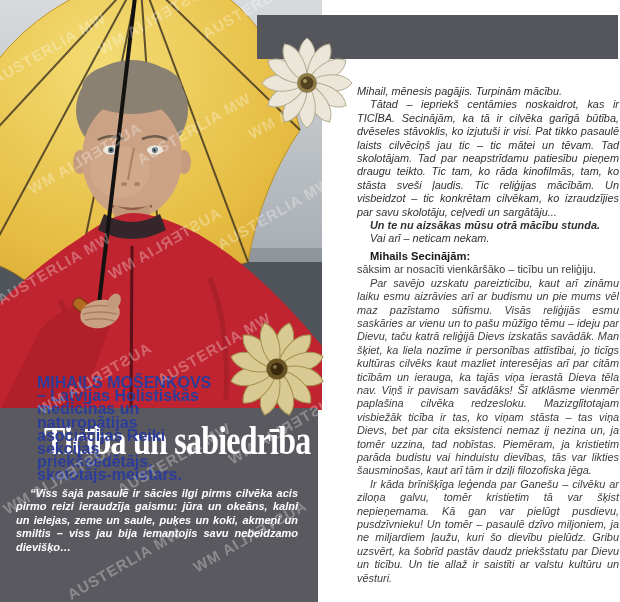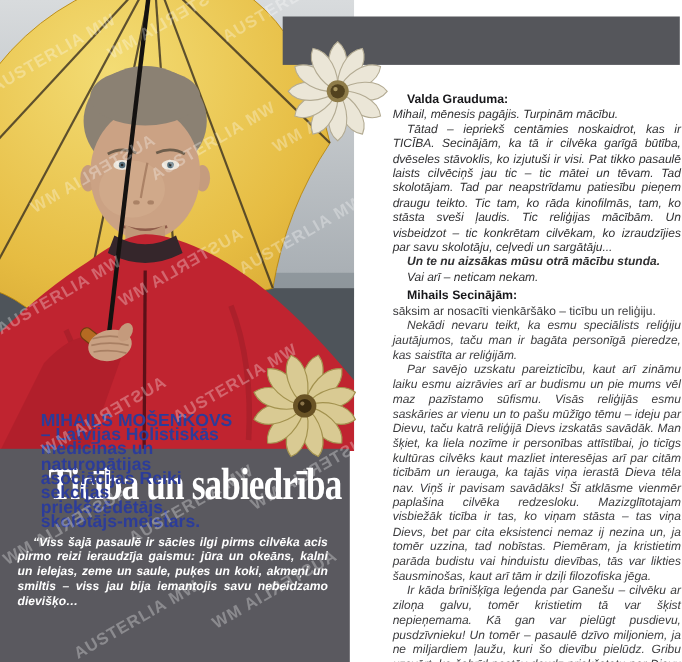--- a/index.html
+++ b/index.html
@@ -190,25 +190,23 @@
       <use href="#pt2" transform="rotate(285 50 50)"></use>
         <use href="#pt2" transform="rotate(315 50 50)"></use>
         <use href="#pt2" transform="rotate(345 50 50)"></use>
     </g>
     <circle cx="50" cy="50" r="10" fill="#6a5426"></circle>
     <circle cx="50" cy="50" r="6" fill="#38290f"></circle>
     <circle cx="48" cy="48" r="1.8" fill="#8a744a"></circle>
   </svg>
 
   <div class="article">
-    <p class="speaker">Valda Grauduma:</p>
     <p class="it">Mihail, mēnesis pagājis. Turpinām mācību.</p>
     <p class="it ind">Tātad – iepriekš centāmies noskaidrot, kas ir TICĪBA. Secinājām, ka tā ir cilvēka garīgā būtība, dvēseles stāvoklis, ko izjutuši ir visi. Pat tikko pasaulē laists cilvēciņš jau tic – tic mātei un tēvam. Tad skolotājam. Tad par neapstrīdamu patiesību pieņem draugu teikto. Tic tam, ko rāda kinofilmās, tam, ko stāsta sveši ļaudis. Tic reliģijas mācībām. Un visbeidzot – tic konkrētam cilvēkam, ko izraudzījies par savu skolotāju, ceļvedi un sargātāju...</p>
     <p class="it ind bold">Un te nu aizsākas mūsu otrā mācību stunda.</p>
     <p class="it ind">Vai arī – neticam nekam.</p>
     <p class="speaker sp-gap">Mihails Secinājām:</p>
     <p>sāksim ar nosacīti vienkāršāko – ticību un reliģiju.</p>
-    <p class="ind">Nekādi nevaru teikt, ka esmu speciālists reliģiju jautājumos, taču man ir bagāta personīgā pieredze, kas saistīta ar reliģijām.</p>
     <p class="ind">Par savējo uzskatu pareizticību, kaut arī zināmu laiku esmu aizrāvies arī ar budismu un pie mums vēl maz pazīstamo sūfismu. Visās reliģijās esmu saskāries ar vienu un to pašu mūžīgo tēmu – ideju par Dievu, taču katrā reliģijā Dievs izskatās savādāk. Man šķiet, ka liela nozīme ir personības attīstībai, jo ticīgs kultūras cilvēks kaut mazliet interesējas arī par citām ticībām un ierauga, ka tajās viņa ierastā Dieva tēla nav. Viņš ir pavisam savādāks! Šī atklāsme vienmēr paplašina cilvēka redzesloku. Mazizglītotajam visbiežāk ticība ir tas, ko viņam stāsta – tas viņa Dievs, bet par cita eksistenci nemaz ij nezina un, ja tomēr uzzina, tad nobīstas. Piemēram, ja kristietim parāda budistu vai hinduistu dievības, tās var likties šausminošas, kaut arī tām ir dziļi filozofiska jēga.</p>
     <p class="ind">Ir kāda brīnišķīga leģenda par Ganešu – cilvēku ar ziloņa galvu, tomēr kristietim tā var šķist nepieņemama. Kā gan var pielūgt pusdievu, pusdzīvnieku! Un tomēr – pasaulē dzīvo miljoniem, ja ne miljardiem ļaužu, kuri šo dievību pielūdz. Gribu uzsvērt, ka šobrīd pastāv daudz priekšstatu par Dievu un ticību. Un tie allaž ir saistīti ar valstu kultūru un vēsturi.</p>
   </div>
 
 </div>
 
 </body></html>

